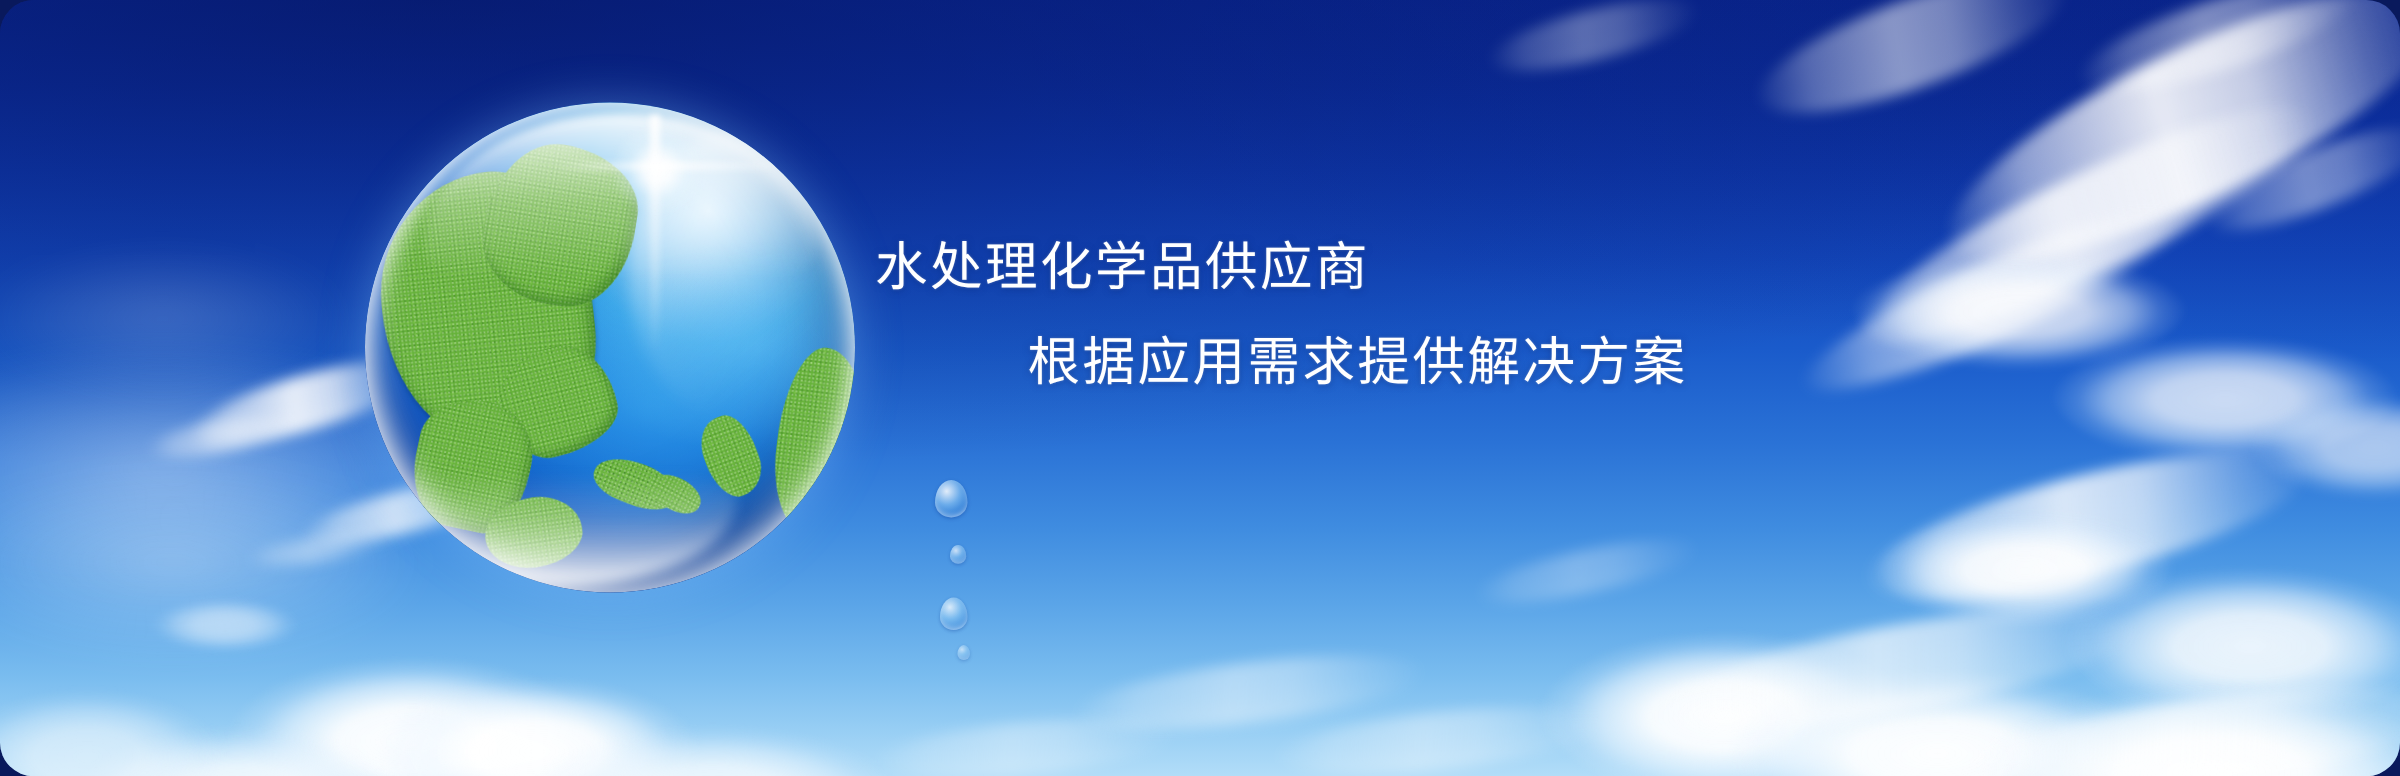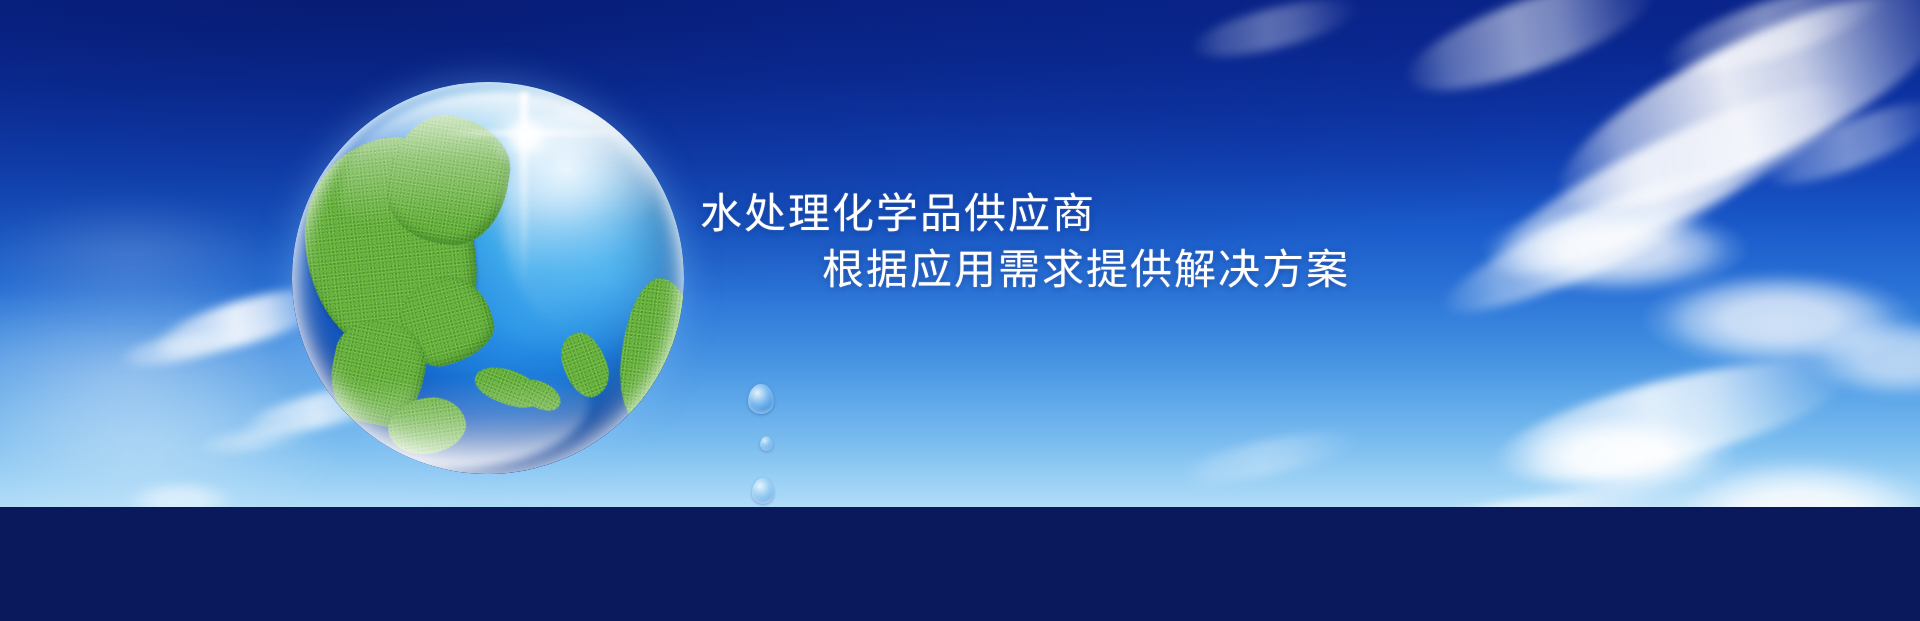--- a/index.html
+++ b/index.html
@@ -9,23 +9,24 @@
     background: #09195c;
   }
   body {
     font-family: "Liberation Sans", "DejaVu Sans", sans-serif;
   }
 
   
   .banner {
     position: relative;
     width: 1920px;
-    height: 507px;
+    height: 621px;
     overflow: hidden;
     user-select: none;
+    border-radius: 27px;
   }
 
   
   .sky {
     position: absolute;
     inset: 0;
     background:
       linear-gradient(to bottom,
         #0a2a9e 0%,
         #0c31a8 11%,
@@ -267,20 +268,21 @@
   }
   .headline.line1 {
     font-size: 42px;
     line-height: 56px;
     margin-left: 0;
   }
   .headline.line2 {
     font-size: 42px;
     line-height: 56px;
     margin-left: 122px;
+    margin-top: 20px;
   }
 </style>
 </head>
 <body>
 
 <div class="banner">
 
   <div class="sky"></div>
   <div class="sky-vignette"></div>
 

